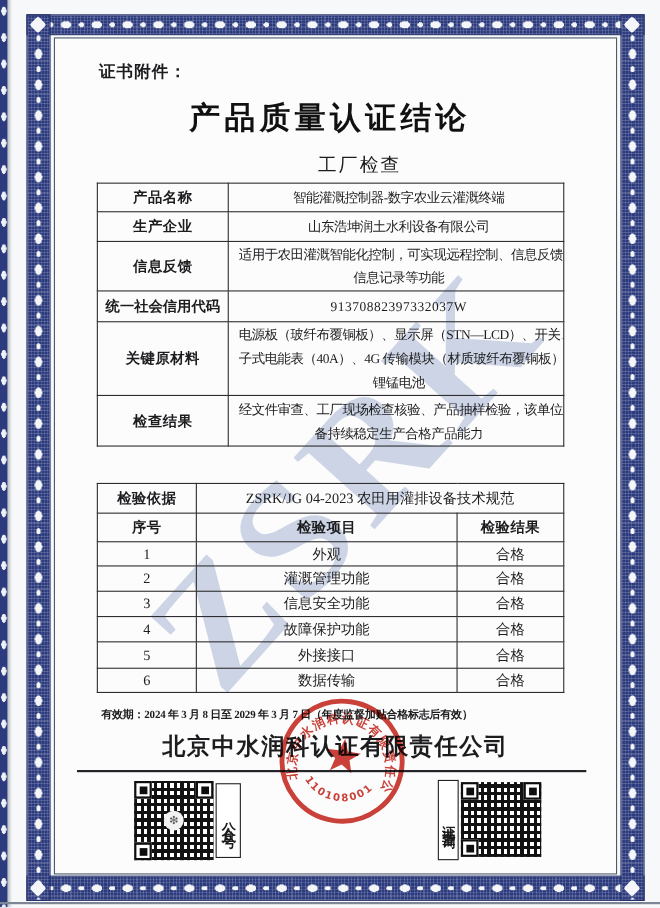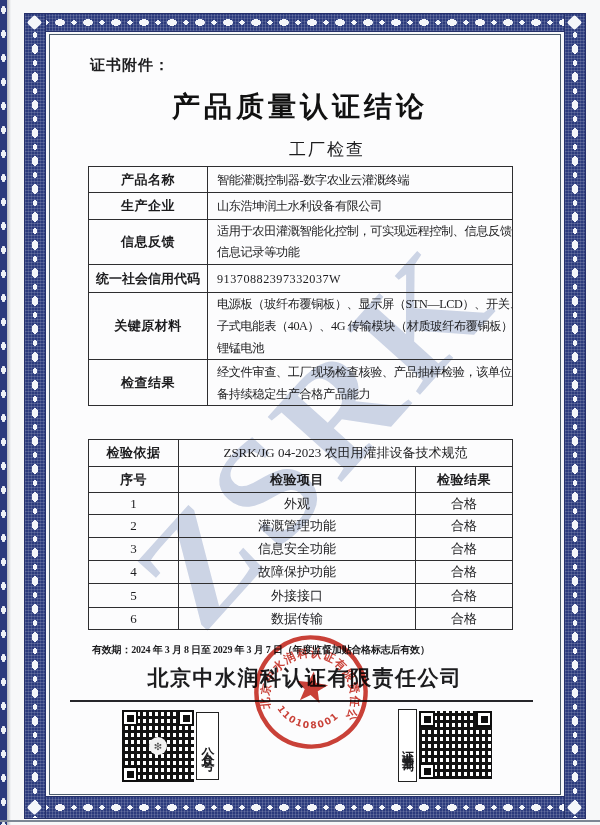--- a/index.html
+++ b/index.html
@@ -52,21 +52,21 @@
     font-size:28px;font-weight:bold;letter-spacing:4px;color:#111;}
   .section-title{position:absolute;width:600px;text-align:center;
     font-size:17px;font-weight:normal;letter-spacing:2px;padding-left:27px;}
   .section-title.factory{top:138px;}
   .section-title.sampling{top:409px;}
 
   table.grid{position:absolute;border-collapse:collapse;table-layout:fixed;
     font-size:13px;border-radius:16px;}
   table.grid td{border:1px solid #2e2e30;overflow:hidden;}
   td.lbl{text-align:center;font-weight:600;letter-spacing:.5px;}
-  td.val{text-align:left;padding:0 4px 0 9px;font-size:12.2px;letter-spacing:-.4px;
+  td.val{text-align:center;padding:0 4px 0 9px;font-size:12.2px;letter-spacing:-.4px;
     white-space:pre;line-height:22px;vertical-align:middle;margin-top:12px;}
   td.ctr{text-align:center;}
   #factory-table{left:88px;top:166px;width:424px;}
   #sampling-table{left:88px;top:439px;width:424px;}
 
   .validity{position:absolute;left:92px;top:643px;width:430px;font-size:10px;
     font-weight:600;white-space:nowrap;letter-spacing:-.2px;}
   .issuer{position:absolute;left:0;top:664px;width:610px;text-align:center;
     font-size:21px;font-weight:600;letter-spacing:1.5px;}
   .issuer-underline{position:absolute;left:70px;top:700px;width:463px;height:2px;background:#26262a;}

